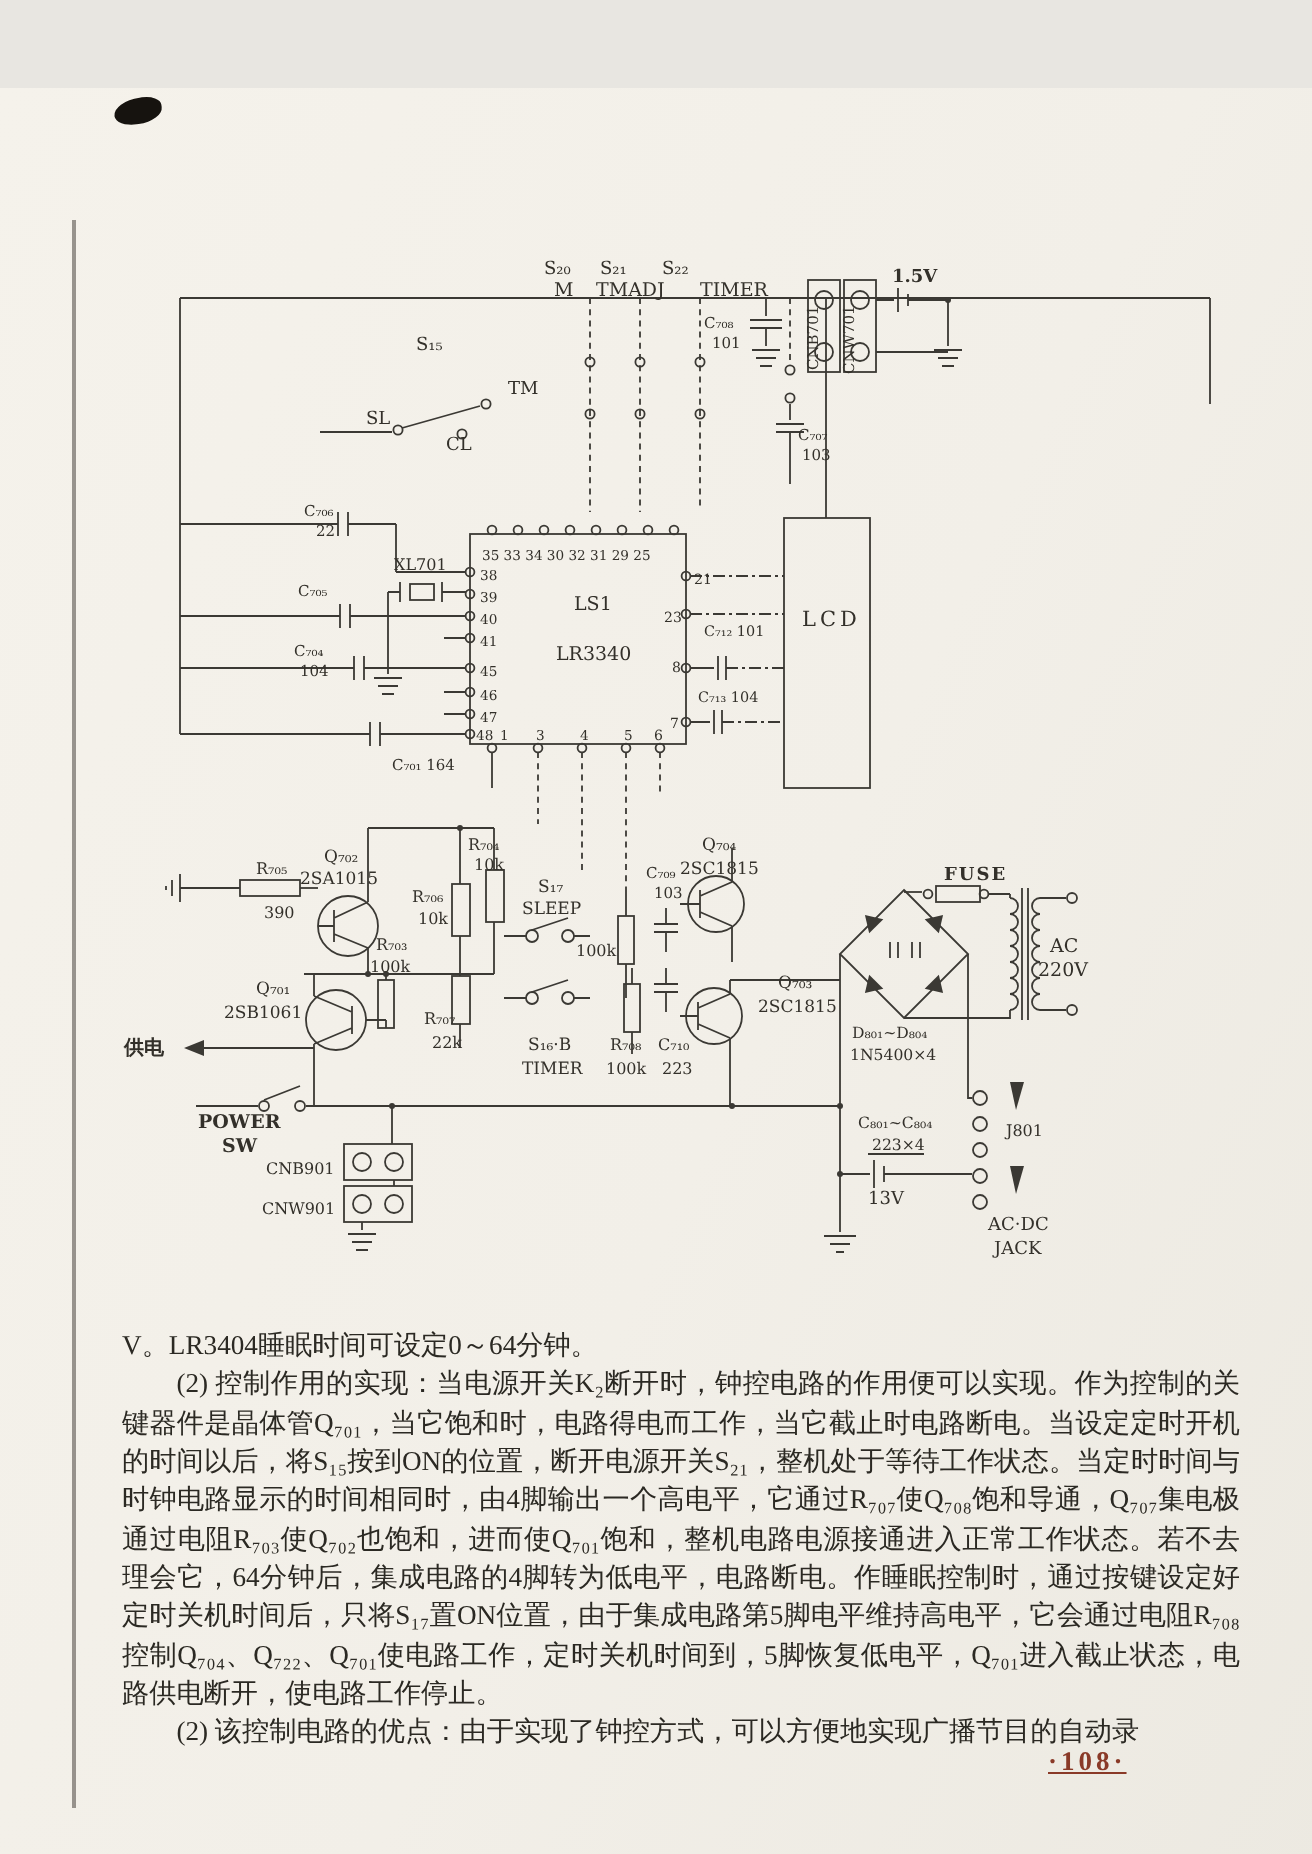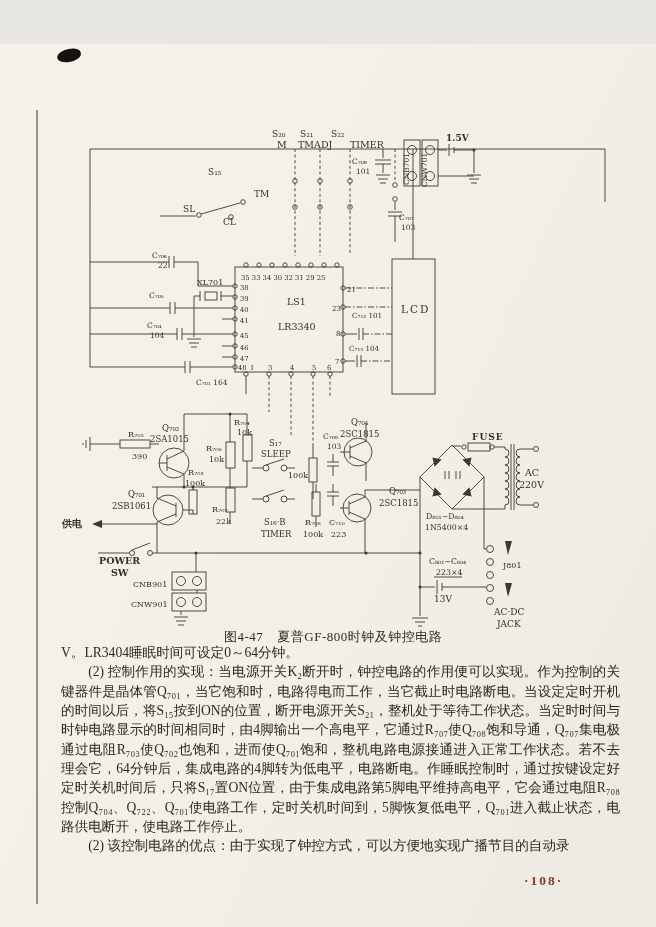--- a/index.html
+++ b/index.html
@@ -10,25 +10,25 @@
   .artifact-blob{position:absolute;left:57px;top:5px;width:24px;height:13px;background:#16130f;
     border-radius:60% 40% 55% 45%;transform:rotate(-8deg);}
   .schematic{position:absolute;left:0;top:0;width:656px;height:600px;}
   svg text{font-family:"DejaVu Serif","Liberation Serif",serif;fill:#33302a;}
   .w{stroke:#3b3934;stroke-width:.9;fill:none;}
   .dsh{stroke-dasharray:3 2.6;}
   .dd{stroke-dasharray:6 2 1.5 2;}
   .f{fill:#3b3934;stroke:none;}
   .caption{position:absolute;left:224px;top:584px;font-size:13px;color:#2e2c27;letter-spacing:.5px;}
   .caption .cap-title{margin-left:14px;}
-  .bodytext{position:absolute;left:61px;top:599px;width:559px;font-size:13.6px;line-height:19.35px;
+  .bodytext{position:absolute;left:61px;top:619px;width:559px;font-size:13.6px;line-height:19.35px;
     color:#2b2923;text-align:justify;}
   .bodytext p{margin:0;text-indent:2em;}
   .bodytext p.noindent{text-indent:0;}
-  .pagenum{position:absolute;left:524px;top:829px;font-size:13.5px;font-weight:bold;color:#8a3a28;letter-spacing:2px;}
+  .pagenum{position:absolute;left:524px;top:829px;font-size:13.5px;font-weight:bold;color:#8a3a28;letter-spacing:2px;text-decoration:underline;}
   .watermark{position:absolute;left:506px;top:900px;font-size:14.5px;white-space:nowrap;}
   .wm-gray{color:#979590;letter-spacing:1px;}
   .wm-red{color:#cd4b3c;margin-left:4px;font-family:"DejaVu Sans","Liberation Sans",sans-serif;font-size:14px;}
 </style>
 </head>
 <body>
 
 <div class="page">
   <div class="artifact-line"></div>
   <div class="artifact-blob"></div>
@@ -279,23 +279,20 @@
         <text x="425" y="486" font-size="7.8">1N5400×4</text>
         <text x="429" y="520" font-size="7.8">C₈₀₁~C₈₀₄</text>
         <text x="436" y="531" font-size="7.8">223×4</text>
         <text x="503" y="524" font-size="8">J801</text>
         <text x="434" y="558" font-size="9">13V</text>
         <text x="494" y="571" font-size="9">AC·DC</text>
         <text x="497" y="583" font-size="9">JACK</text>
       </g>
   </svg>
 
-  <div class="caption">
-    <span>图4-47</span><span class="cap-title">夏普GF-800时钟及钟控电路</span>
-  </div>
 
   <div class="bodytext">
     <p class="noindent">V。LR3404睡眠时间可设定0～64分钟。</p>
     <p>(2) 控制作用的实现：当电源开关K₂断开时，钟控电路的作用便可以实现。作为控制的关键器件是晶体管Q₇₀₁，当它饱和时，电路得电而工作，当它截止时电路断电。当设定定时开机的时间以后，将S₁₅按到ON的位置，断开电源开关S₂₁，整机处于等待工作状态。当定时时间与时钟电路显示的时间相同时，由4脚输出一个高电平，它通过R₇₀₇使Q₇₀₈饱和导通，Q₇₀₇集电极通过电阻R₇₀₃使Q₇₀₂也饱和，进而使Q₇₀₁饱和，整机电路电源接通进入正常工作状态。若不去理会它，64分钟后，集成电路的4脚转为低电平，电路断电。作睡眠控制时，通过按键设定好定时关机时间后，只将S₁₇置ON位置，由于集成电路第5脚电平维持高电平，它会通过电阻R₇₀₈控制Q₇₀₄、Q₇₂₂、Q₇₀₁使电路工作，定时关机时间到，5脚恢复低电平，Q₇₀₁进入截止状态，电路供电断开，使电路工作停止。</p>
     <p>(2) 该控制电路的优点：由于实现了钟控方式，可以方便地实现广播节目的自动录</p>
   </div>
 
   <div class="pagenum">·108·</div>
 
 </div>

